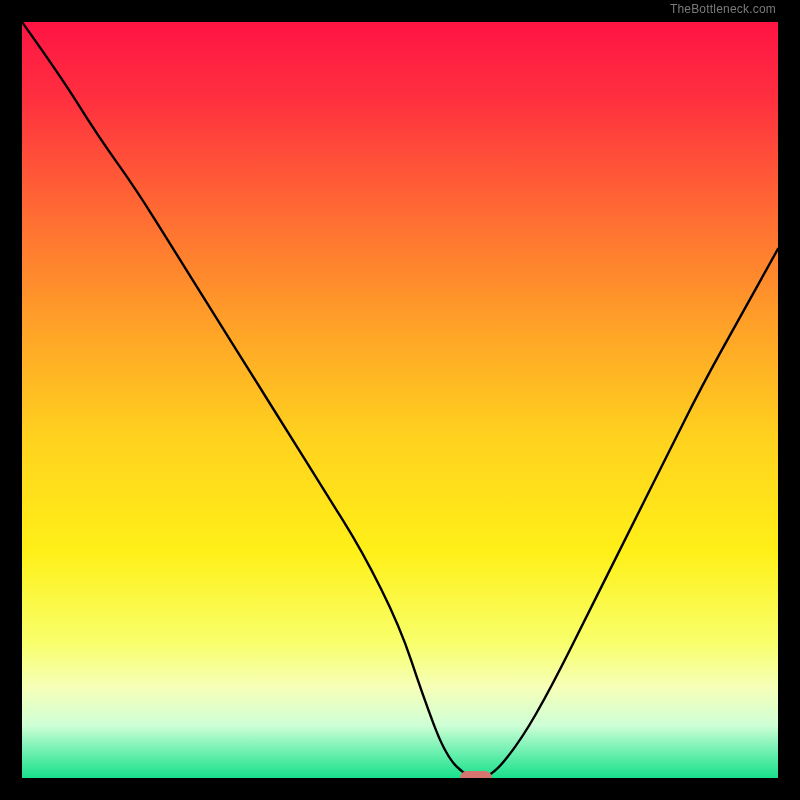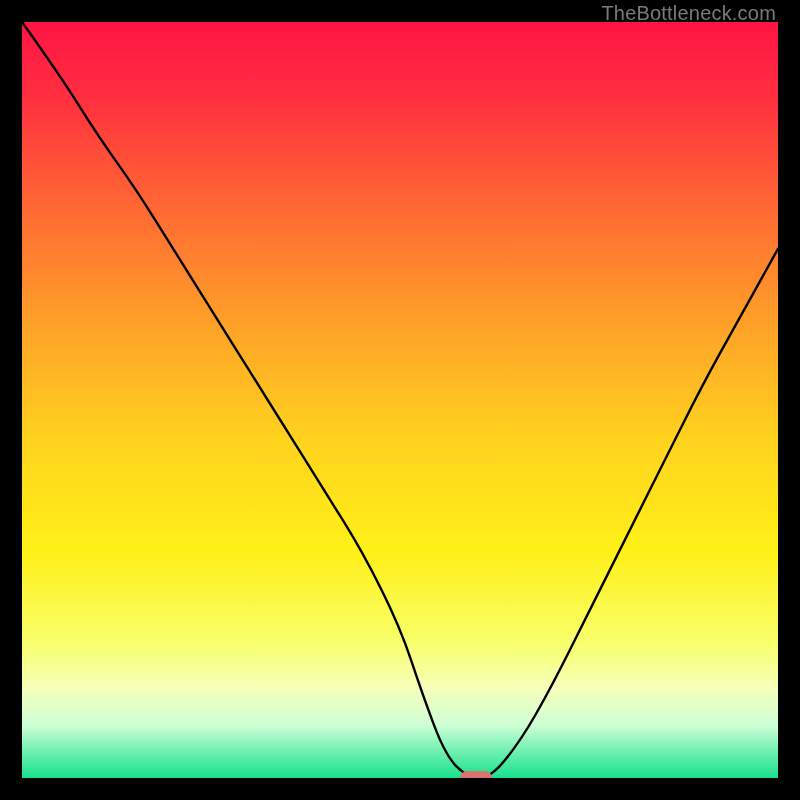--- a/index.html
+++ b/index.html
@@ -41,21 +41,21 @@
     height: 14px;
     border-radius: 7px;
     background: #d6756f;
     transform: translate(-50%, -50%);
   }
   .source-label {
     position: absolute;
     top: 2px;
     right: 24px;
     color: #7a7a7a;
-    font-size: 20px;
+    font-size: 12px;
     letter-spacing: 0.2px;
     font-weight: 500;
   }
 </style>
 </head>
 <body>
 
 <div class="frame">
   <div class="plot-area">
 

